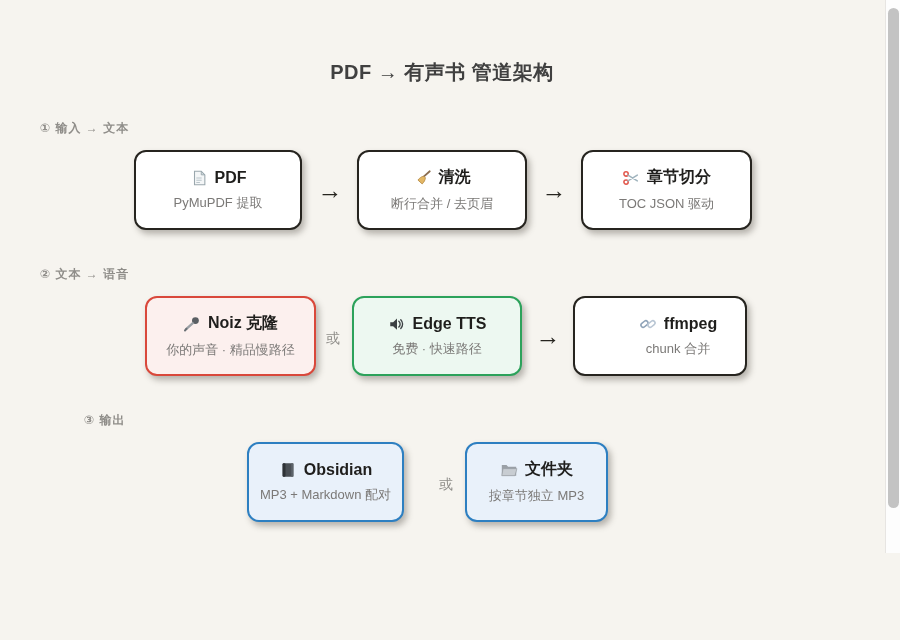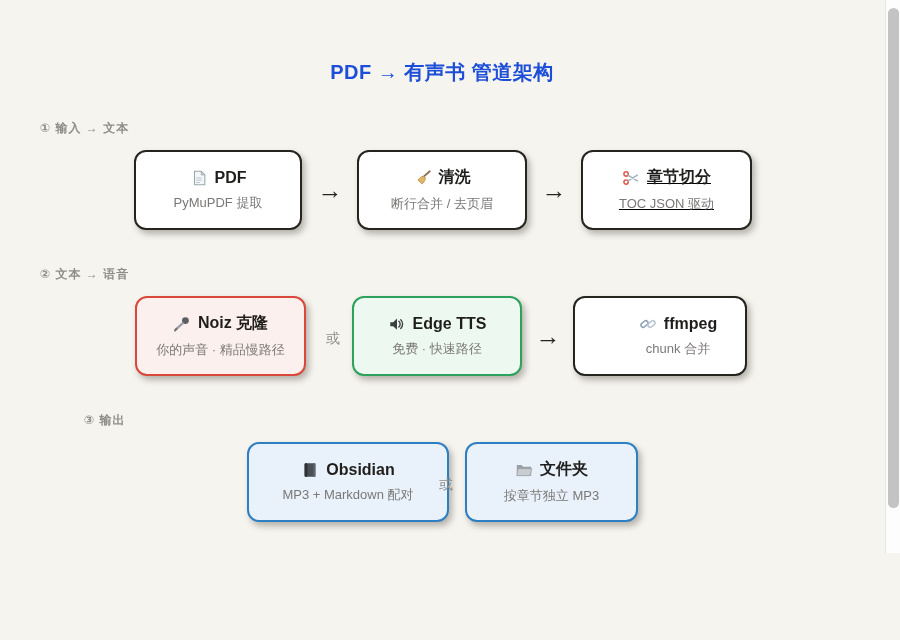--- a/index.html
+++ b/index.html
@@ -3,21 +3,21 @@
 <meta charset="utf-8">
 <style>
   html,body{margin:0;padding:0;}
   .canvas{
     position:relative;width:900px;height:640px;overflow:hidden;
     background:#f6f4ef;
     font-family:"Liberation Sans","DejaVu Sans",sans-serif;
   }
   .page-title{
     position:absolute;top:59px;left:0;width:884px;text-align:center;
-    font-size:20px;font-weight:700;color:#1d4ed8;letter-spacing:.5px;
+    font-size:20px;font-weight:700;color:#404040;letter-spacing:.5px;
   }
   .section-label{
     position:absolute;left:40px;font-size:12px;font-weight:600;color:#8f8d89;
     letter-spacing:1px;
   }
   .node{
     position:absolute;height:80px;box-sizing:border-box;
     border:2px solid #26241f;border-radius:12px;background:#ffffff;
     box-shadow:3px 4px 6px rgba(60,55,45,.35);
     display:flex;flex-direction:column;align-items:center;justify-content:center;gap:7px;
@@ -76,37 +76,37 @@
           <path d="M10.9 8c-2.3.2-4.8 1.9-6.5 4.3l4.7 4.3c2.1-2 3.5-4.6 3.5-6.9z" fill="#e3b765" stroke="#b98f49" stroke-width="1"></path>
         </svg>
       </span>
       <span class="node-title">清洗</span>
     </div>
     <div class="node-subtitle">断行合并 / 去页眉</div>
   </div>
 
   <span class="flow-arrow" style="left:539px;top:176px;">→</span>
 
-  <div class="node" style="left:581px;top:150px;width:171px;text-decoration:underline;">
+  <div class="node" style="left:581px;top:150px;width:171px;">
     <div class="node-title-row">
       <span class="icon">
         <svg width="18" height="18" viewBox="0 0 20 20">
           <circle cx="4.5" cy="5.5" r="2.4" fill="none" stroke="#e2574c" stroke-width="1.7"></circle>
           <circle cx="4.5" cy="14.5" r="2.4" fill="none" stroke="#e2574c" stroke-width="1.7"></circle>
           <path d="M6.6 6.8L17 13.2M6.6 13.2L17 6.8" stroke="#9fb3bd" stroke-width="1.7" stroke-linecap="round"></path>
         </svg>
       </span>
       <span class="node-title">章节切分</span>
     </div>
     <div class="node-subtitle">TOC JSON 驱动</div>
   </div>
 
   <div class="section-label" style="top:266px;">② 文本 → 语音</div>
 
-  <div class="node node--red" style="left:135px;top:296px;width:171px;">
+  <div class="node node--red" style="left:145px;top:296px;width:171px;">
     <div class="node-title-row">
       <span class="icon">
         <svg width="18" height="18" viewBox="0 0 20 20">
           <circle cx="13.8" cy="6.2" r="3.8" fill="#5a5f63"></circle>
           <path d="M10.9 9.1L3.8 15.4" stroke="#9aa0a5" stroke-width="2.6" stroke-linecap="round"></path>
           <path d="M3.9 15.3l-1.7 1.9" stroke="#6a7075" stroke-width="2.2" stroke-linecap="round"></path>
         </svg>
       </span>
       <span class="node-title">Noiz 克隆</span>
     </div>
@@ -141,37 +141,37 @@
           </g>
         </svg>
       </span>
       <span class="node-title">ffmpeg</span>
     </div>
     <div class="node-subtitle">chunk 合并</div>
   </div>
 
   <div class="section-label" style="top:412px;margin-left:44px;">③ 输出</div>
 
-  <div class="node node--blue" style="left:247px;top:442px;width:202px;">
+  <div class="node node--blue" style="left:247px;top:442px;width:157px;">
     <div class="node-title-row">
       <span class="icon">
         <svg width="18" height="18" viewBox="0 0 20 20">
           <rect x="4" y="2.5" width="12" height="15" rx="1.4" fill="#4a4f54"></rect>
           <rect x="4" y="2.5" width="3.2" height="15" rx="1" fill="#2e3236"></rect>
           <rect x="13.6" y="2.5" width="2.4" height="15" fill="#5d646a"></rect>
         </svg>
       </span>
       <span class="node-title">Obsidian</span>
     </div>
     <div class="node-subtitle">MP3 + Markdown 配对</div>
   </div>
 
   <span class="or-label" style="left:435px;top:476px;">或</span>
 
-  <div class="node node--blue" style="left:465px;top:442px;width:173px;">
+  <div class="node node--blue" style="left:465px;top:442px;width:143px;">
     <div class="node-title-row">
       <span class="icon">
         <svg width="18" height="18" viewBox="0 0 20 20">
           <path d="M2 4.5h5.2L9 6.3h9v10H2z" fill="#9aa0a6"></path>
           <path d="M3.4 8.5h15.4l-2.2 7.8H2z" fill="#c8cdd2" stroke="#9aa0a6" stroke-width="0.8"></path>
         </svg>
       </span>
       <span class="node-title">文件夹</span>
     </div>
     <div class="node-subtitle">按章节独立 MP3</div>

